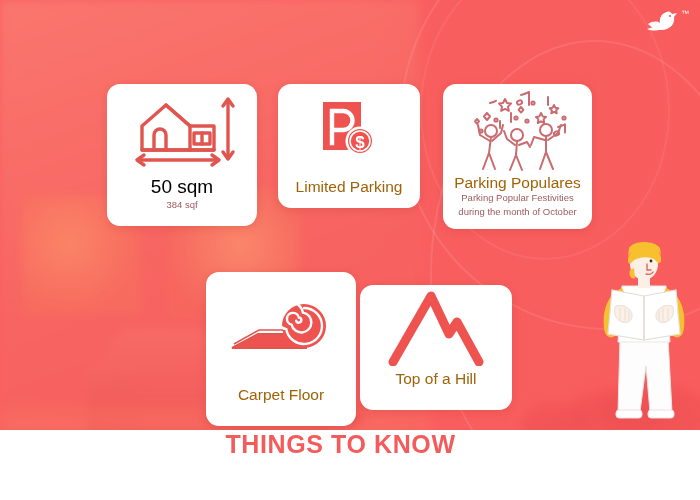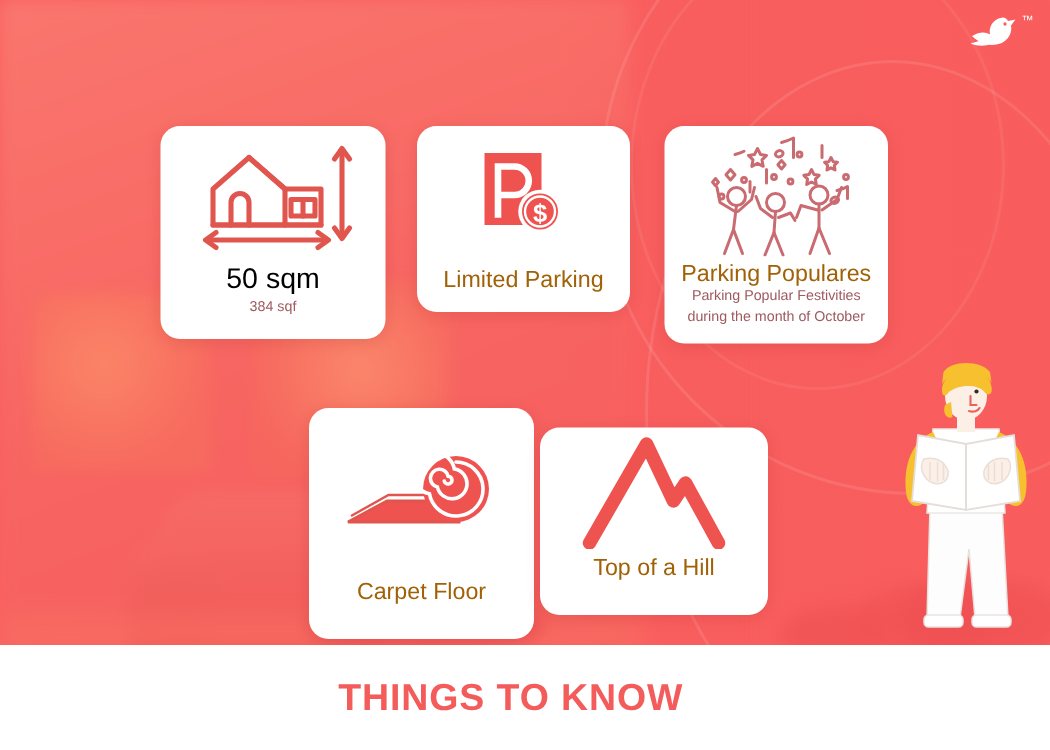--- a/index.html
+++ b/index.html
@@ -140,21 +140,21 @@
   #card-hill    { left:360px; top:245px; width:152px; height:125px; padding-bottom:22px;margin-top:40px; }
 
   
   .character { position:absolute; right:2px; bottom:0px; width:108px; height:196px; z-index:25; }
 
   
   .footer {
     position:absolute; left:0; top:430px;
     width:681px; height:70px;
     background:#ffffff;
-    display:flex; align-items:center; justify-content:center;
+    display:flex; align-items:flex-start; justify-content:center;
   }
   .footer-title {
     font-size:25px; font-weight:bold; color:#F45B5B;
     letter-spacing:.6px;
   }
 </style>
 </head>
 <body>
 
 <div id="stage">

